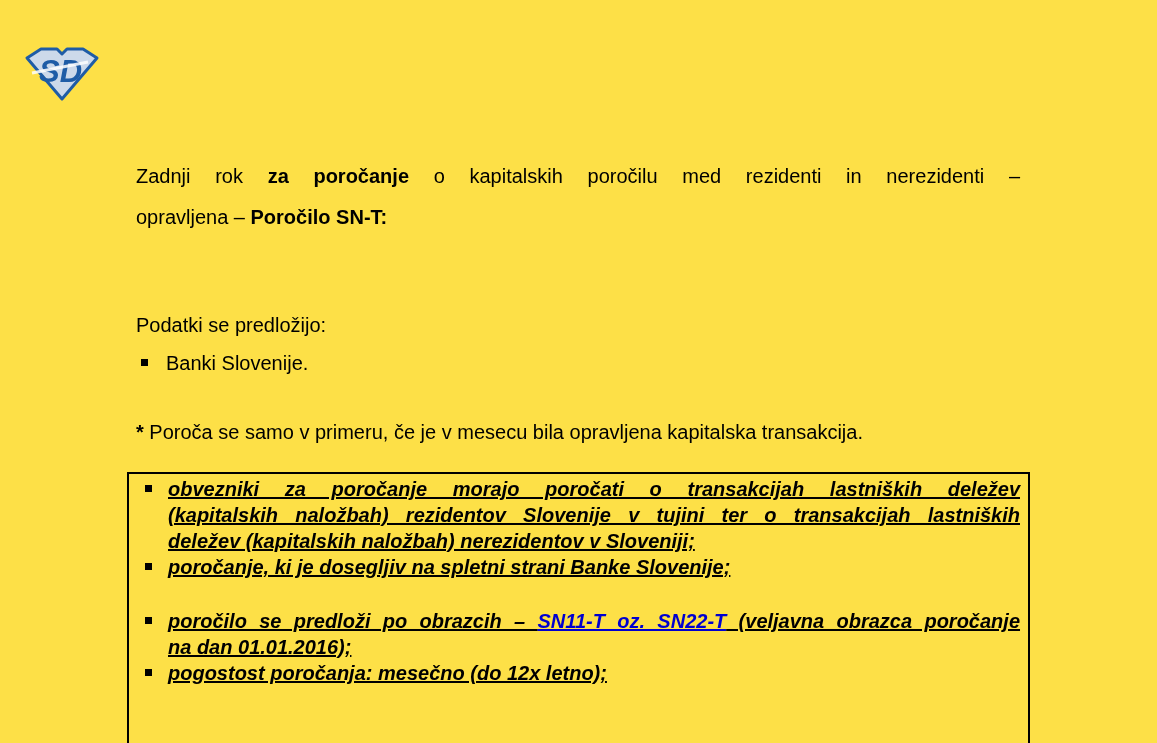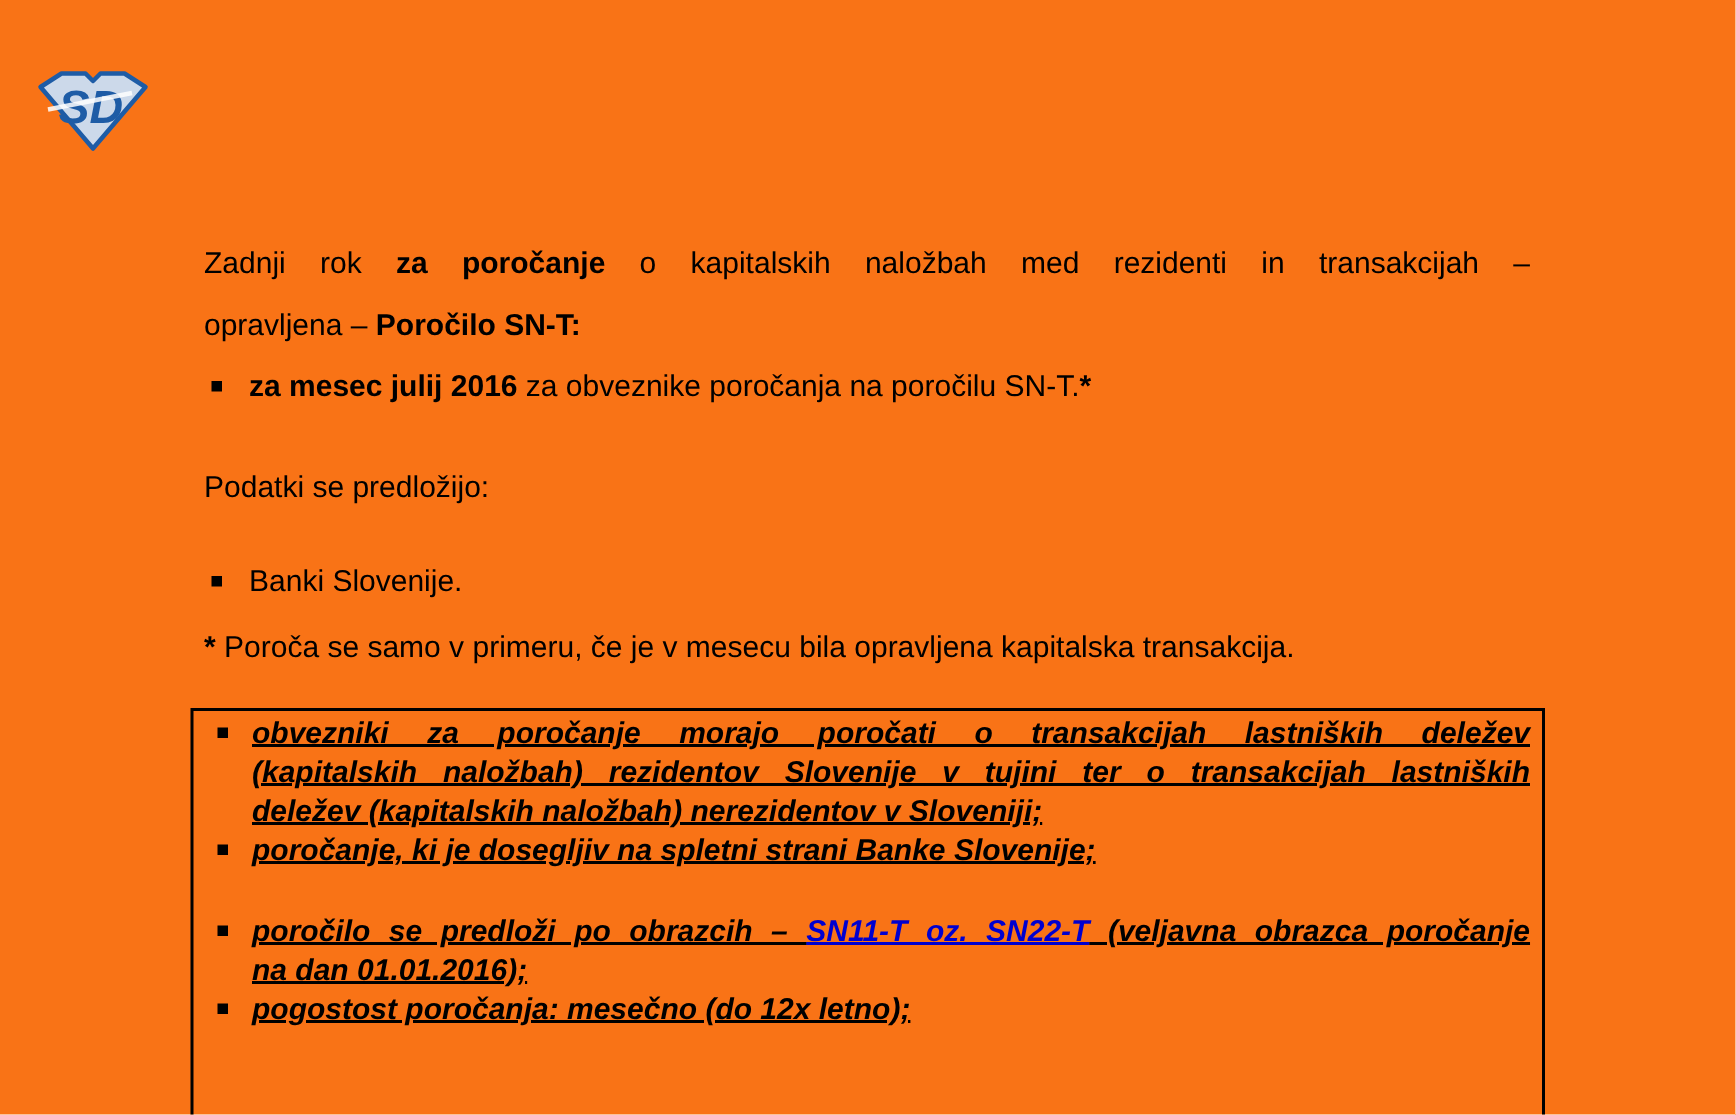--- a/index.html
+++ b/index.html
@@ -12,21 +12,21 @@
     height: 743px;
     overflow: hidden;
     font-family: "Liberation Sans", "DejaVu Sans", sans-serif;
     color: #000000;
     position: relative;
   }
   .page {
     position: absolute;
     left: 0; top: 0;
     width: 1157px; height: 743px;
-    background: #f97316;
+    background: #fde047;
   }
 
   
   .b { font-weight: bold; }
   .u { text-decoration: underline; }
   .lnk { text-decoration: underline; cursor: pointer; }
 
   
   .logo { position: absolute; left: 24px; top: 46px; }
 
@@ -81,28 +81,24 @@
 
 <div class="page">
 
   <svg class="logo" width="76" height="56" viewBox="0 0 76 56">
     <polygon points="3,12 17,3 33,3 38,8 43,3 59,3 73,12 38,53" stroke="#1e5ca6" stroke-width="3" stroke-linejoin="round" fill="#ccd9ea"></polygon>
     <text x="15" y="36" font-size="31" font-weight="bold" font-style="italic" fill="#1e5ca6">SD</text>
     <line x1="8" y1="27" x2="64" y2="16" stroke="#ffffff" stroke-width="3" opacity="0.85"></line>
   </svg>
 
   <div class="txtblock heading">
-    <div class="jl"><span>Zadnji rok </span><span class="b">za poročanje</span><span> o kapitalskih naložbah med rezidenti in transakcijah –</span></div>
+    <div class="jl"><span>Zadnji rok </span><span class="b">za poročanje</span><span> o kapitalskih poročilu med rezidenti in nerezidenti –</span></div>
     <div><span>opravljena – </span><span class="b">Poročilo SN-T:</span></div>
   </div>
 
-  <div class="txtblock deadline brow">
-    <span class="sq"></span>
-    <div><span class="b">za mesec julij 2016 </span><span>za obveznike poročanja na poročilu SN-T.</span><span class="b">*</span></div>
-  </div>
 
   <div class="txtblock bank brow">
     <span class="sq"></span>
     <div>Banki Slovenije.</div>
   </div>
 
   <div class="txtblock supply">Podatki se predložijo:</div>
 
   <div class="txtblock footnote"><span class="b">* </span><span>Poroča se samo v primeru, če je v mesecu bila opravljena kapitalska transakcija.</span></div>
 

